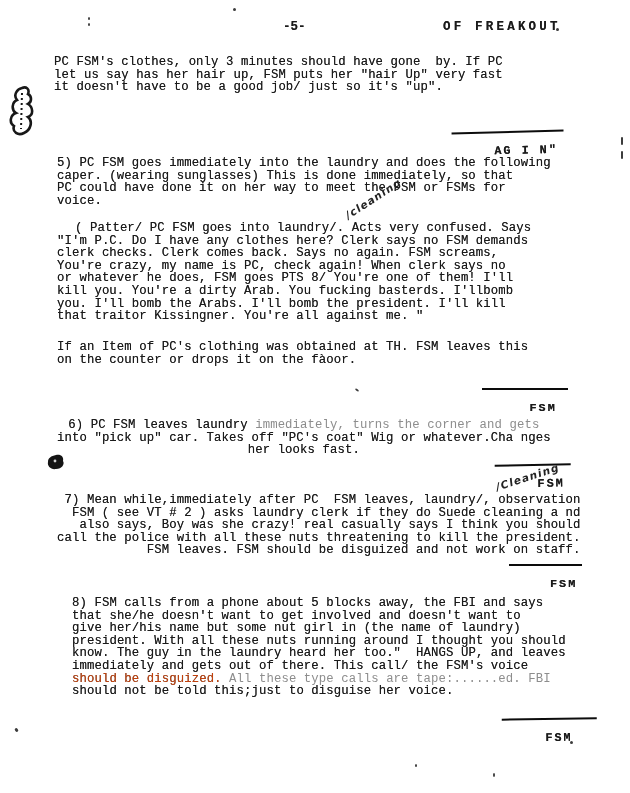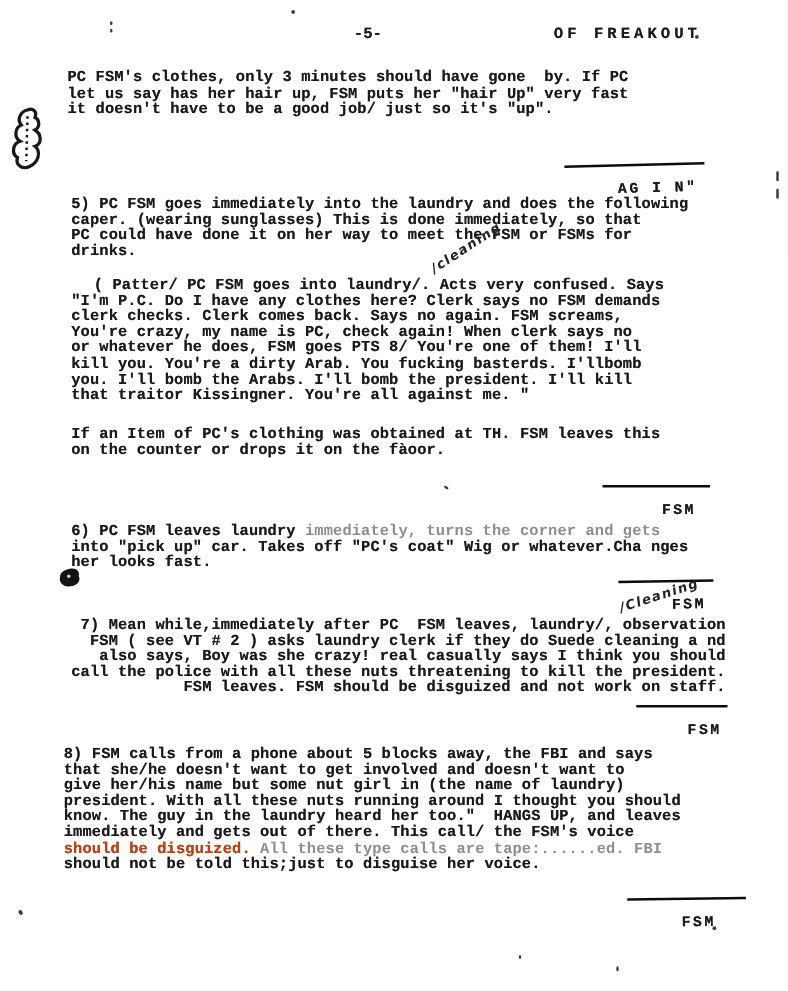--- a/index.html
+++ b/index.html
@@ -5,21 +5,21 @@
   html,body { margin:0; padding:0; background:#e8e8e8; }
   .page {
     position:relative; width:630px; height:793px; margin:0 auto;
     background:#ffffff; overflow:hidden;
     font-family:"Liberation Mono","DejaVu Sans Mono",monospace;
     color:#1a1a1a;
   }
   .para { position:absolute; }
   .para .tl {
     white-space:pre; height:12.6px; line-height:12.6px;
-    font-weight:700; font-size:12.3px; letter-spacing:0.1px;
+    font-weight:400; font-size:12.3px; letter-spacing:0.1px;
     text-shadow:0 0 0.5px rgba(20,20,20,0.7);
   }
   .indent1 { padding-left:18px; }
   .faded { color:#8d8d8d; text-shadow:none; filter:blur(0.4px); }
   .semi  { color:#c2410c; }
   .hdr { position:absolute; white-space:pre; font-weight:700; font-size:12.5px;
          text-shadow:0 0 0.5px rgba(20,20,20,0.7); }
   .stamp-line {
     position:absolute; border-top:2.6px solid #0c0c0c; text-align:center;
     font-weight:700; font-size:11.8px; letter-spacing:2px; line-height:12px;
@@ -54,21 +54,21 @@
   </svg>
 
   <div class="stamp-line" style="left:452px; top:131px; width:112px; transform:rotate(-1.5deg);">
     <span>AG I N"</span>
   </div>
 
   <div class="para" style="left:57px; top:157px;">
     <div class="tl">5) PC FSM goes immediately into the laundry and does the following</div>
     <div class="tl">caper. (wearing sunglasses) This is done immediately, so that</div>
     <div class="tl">PC could have done it on her way to meet the FSM or FSMs for</div>
-    <div class="tl">drinks.</div>
+    <div class="tl">voice.</div>
   </div>
 
   <div class="hw" style="left:346px; top:210px; transform:rotate(-33deg);">/cleaning</div>
 
   <div class="para" style="left:57px; top:222px;">
     <div class="tl indent1">( Patter/ PC FSM goes into laundry/. Acts very confused. Says</div>
     <div class="tl">"I'm P.C. Do I have any clothes here? Clerk says no FSM demands</div>
     <div class="tl">clerk checks. Clerk comes back. Says no again. FSM screams,</div>
     <div class="tl">You're crazy, my name is PC, check again! When clerk says no</div>
     <div class="tl">or whatever he does, FSM goes PTS 8/ You're one of them! I'll</div>
@@ -79,21 +79,21 @@
 
   <div class="para" style="left:57px; top:341px;">
     <div class="tl">If an Item of PC's clothing was obtained at TH. FSM leaves this</div>
     <div class="tl">on the counter or drops it on the fàoor.</div>
   </div>
 
   <div class="stamp-line" style="left:482px; top:388px; width:86px;">
     <span>FSM</span>
   </div>
 
-  <div class="para" style="left:57px; top:419px;">
+  <div class="para" style="left:57px; top:419px;text-align:center;">
     <div class="tl"><span>6) PC FSM leaves laundry </span><span class="faded">immediately, turns the corner and gets</span></div>
     <div class="tl">into "pick up" car. Takes off "PC's coat" Wig or whatever.Cha nges</div>
     <div class="tl">her looks fast.</div>
   </div>
 
   <svg class="blot" style="left:46px; top:454px;" width="20" height="18" viewBox="0 0 20 18">
     <path d="M10 1 C15 0 18 3 17 7 C19 10 16 15 10 15 C5 16 1 12 2 8 C2 4 5 2 10 1 Z" fill="#141414"></path>
     <circle cx="9" cy="7" r="1.4" fill="#ffffff" opacity="0.8"></circle>
   </svg>
 
@@ -107,21 +107,21 @@
     <div class="tl">FSM ( see VT # 2 ) asks laundry clerk if they do Suede cleaning a nd</div>
     <div class="tl">also says, Boy was she crazy! real casually says I think you should</div>
     <div class="tl">call the police with all these nuts threatening to kill the president.</div>
     <div class="tl">FSM leaves. FSM should be disguized and not work on staff.</div>
   </div>
 
   <div class="stamp-line" style="left:509px; top:564px; width:73px;">
     <span>FSM</span>
   </div>
 
-  <div class="para" style="left:51px; top:597px;">
+  <div class="para" style="left:72px; top:597px;">
     <div class="tl">8) FSM calls from a phone about 5 blocks away, the FBI and says</div>
     <div class="tl">that she/he doesn't want to get involved and doesn't want to</div>
     <div class="tl">give her/his name but some nut girl in (the name of laundry)</div>
     <div class="tl">president. With all these nuts running around I thought you should</div>
     <div class="tl">know. The guy in the laundry heard her too."  HANGS UP, and leaves</div>
     <div class="tl">immediately and gets out of there. This call/ the FSM's voice</div>
     <div class="tl"><span class="semi">should be disguized. </span><span class="faded">All these type calls are tape:......ed. FBI</span></div>
     <div class="tl">should not be told this;just to disguise her voice.</div>
   </div>
 

